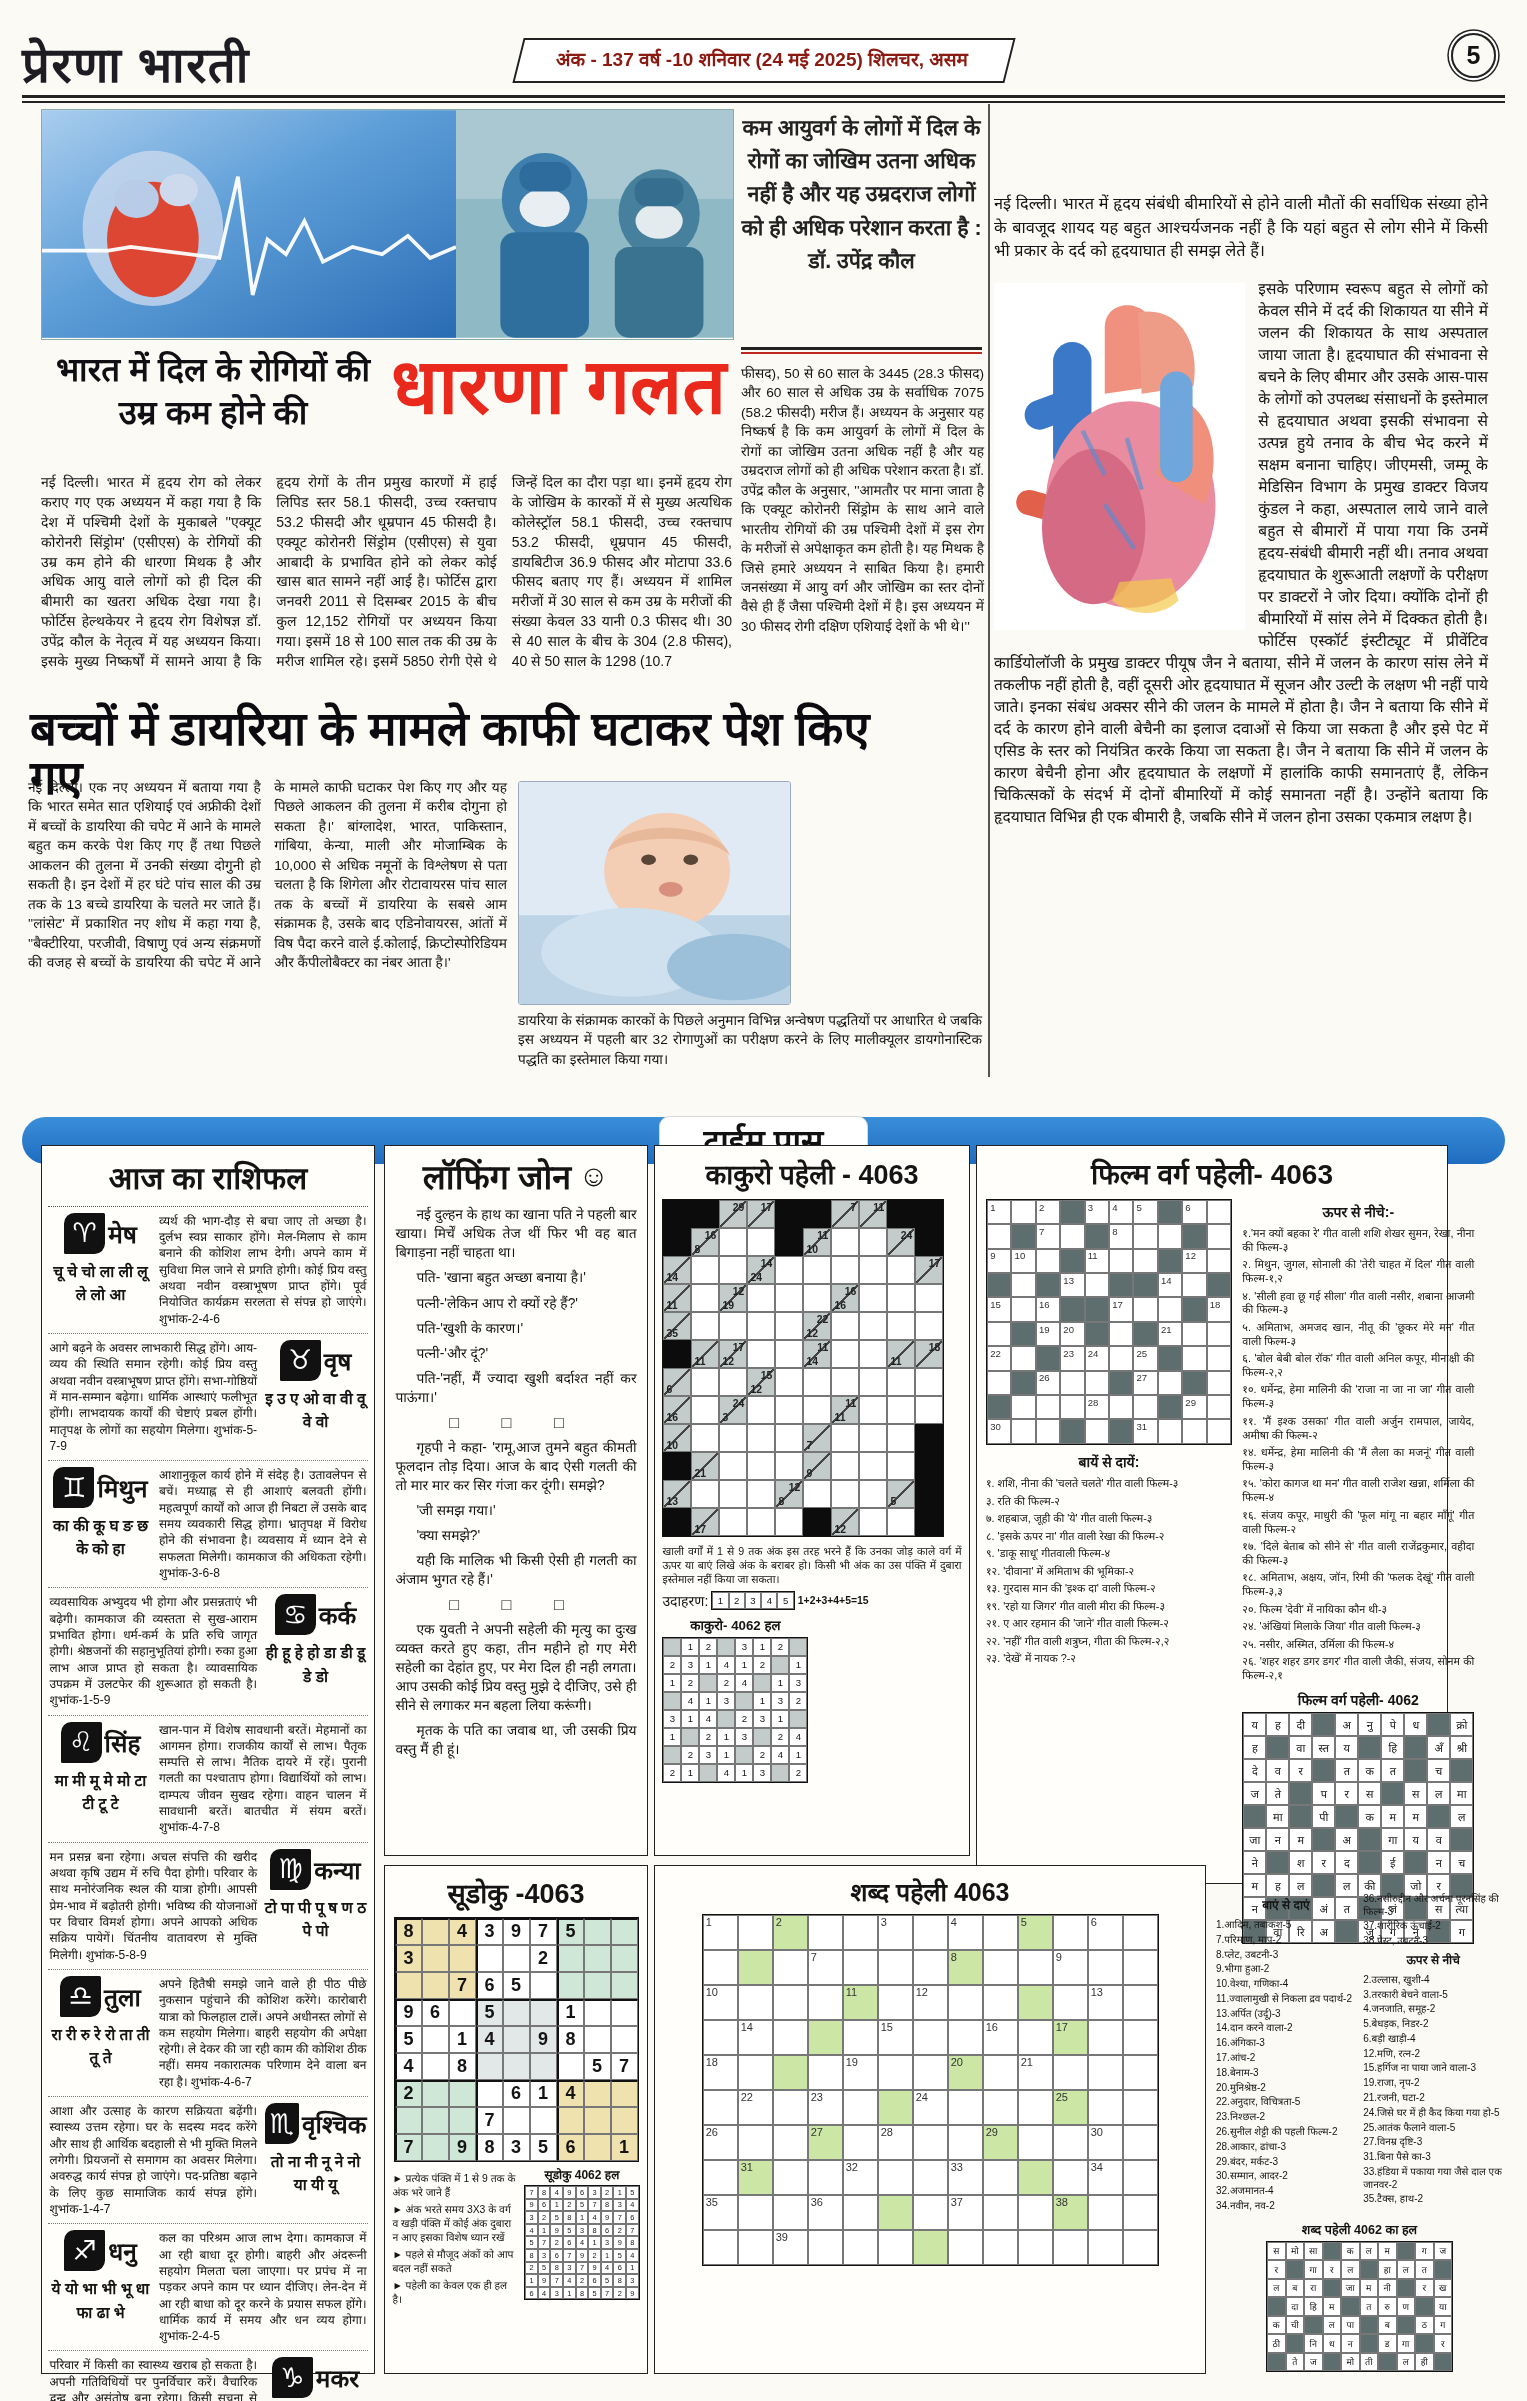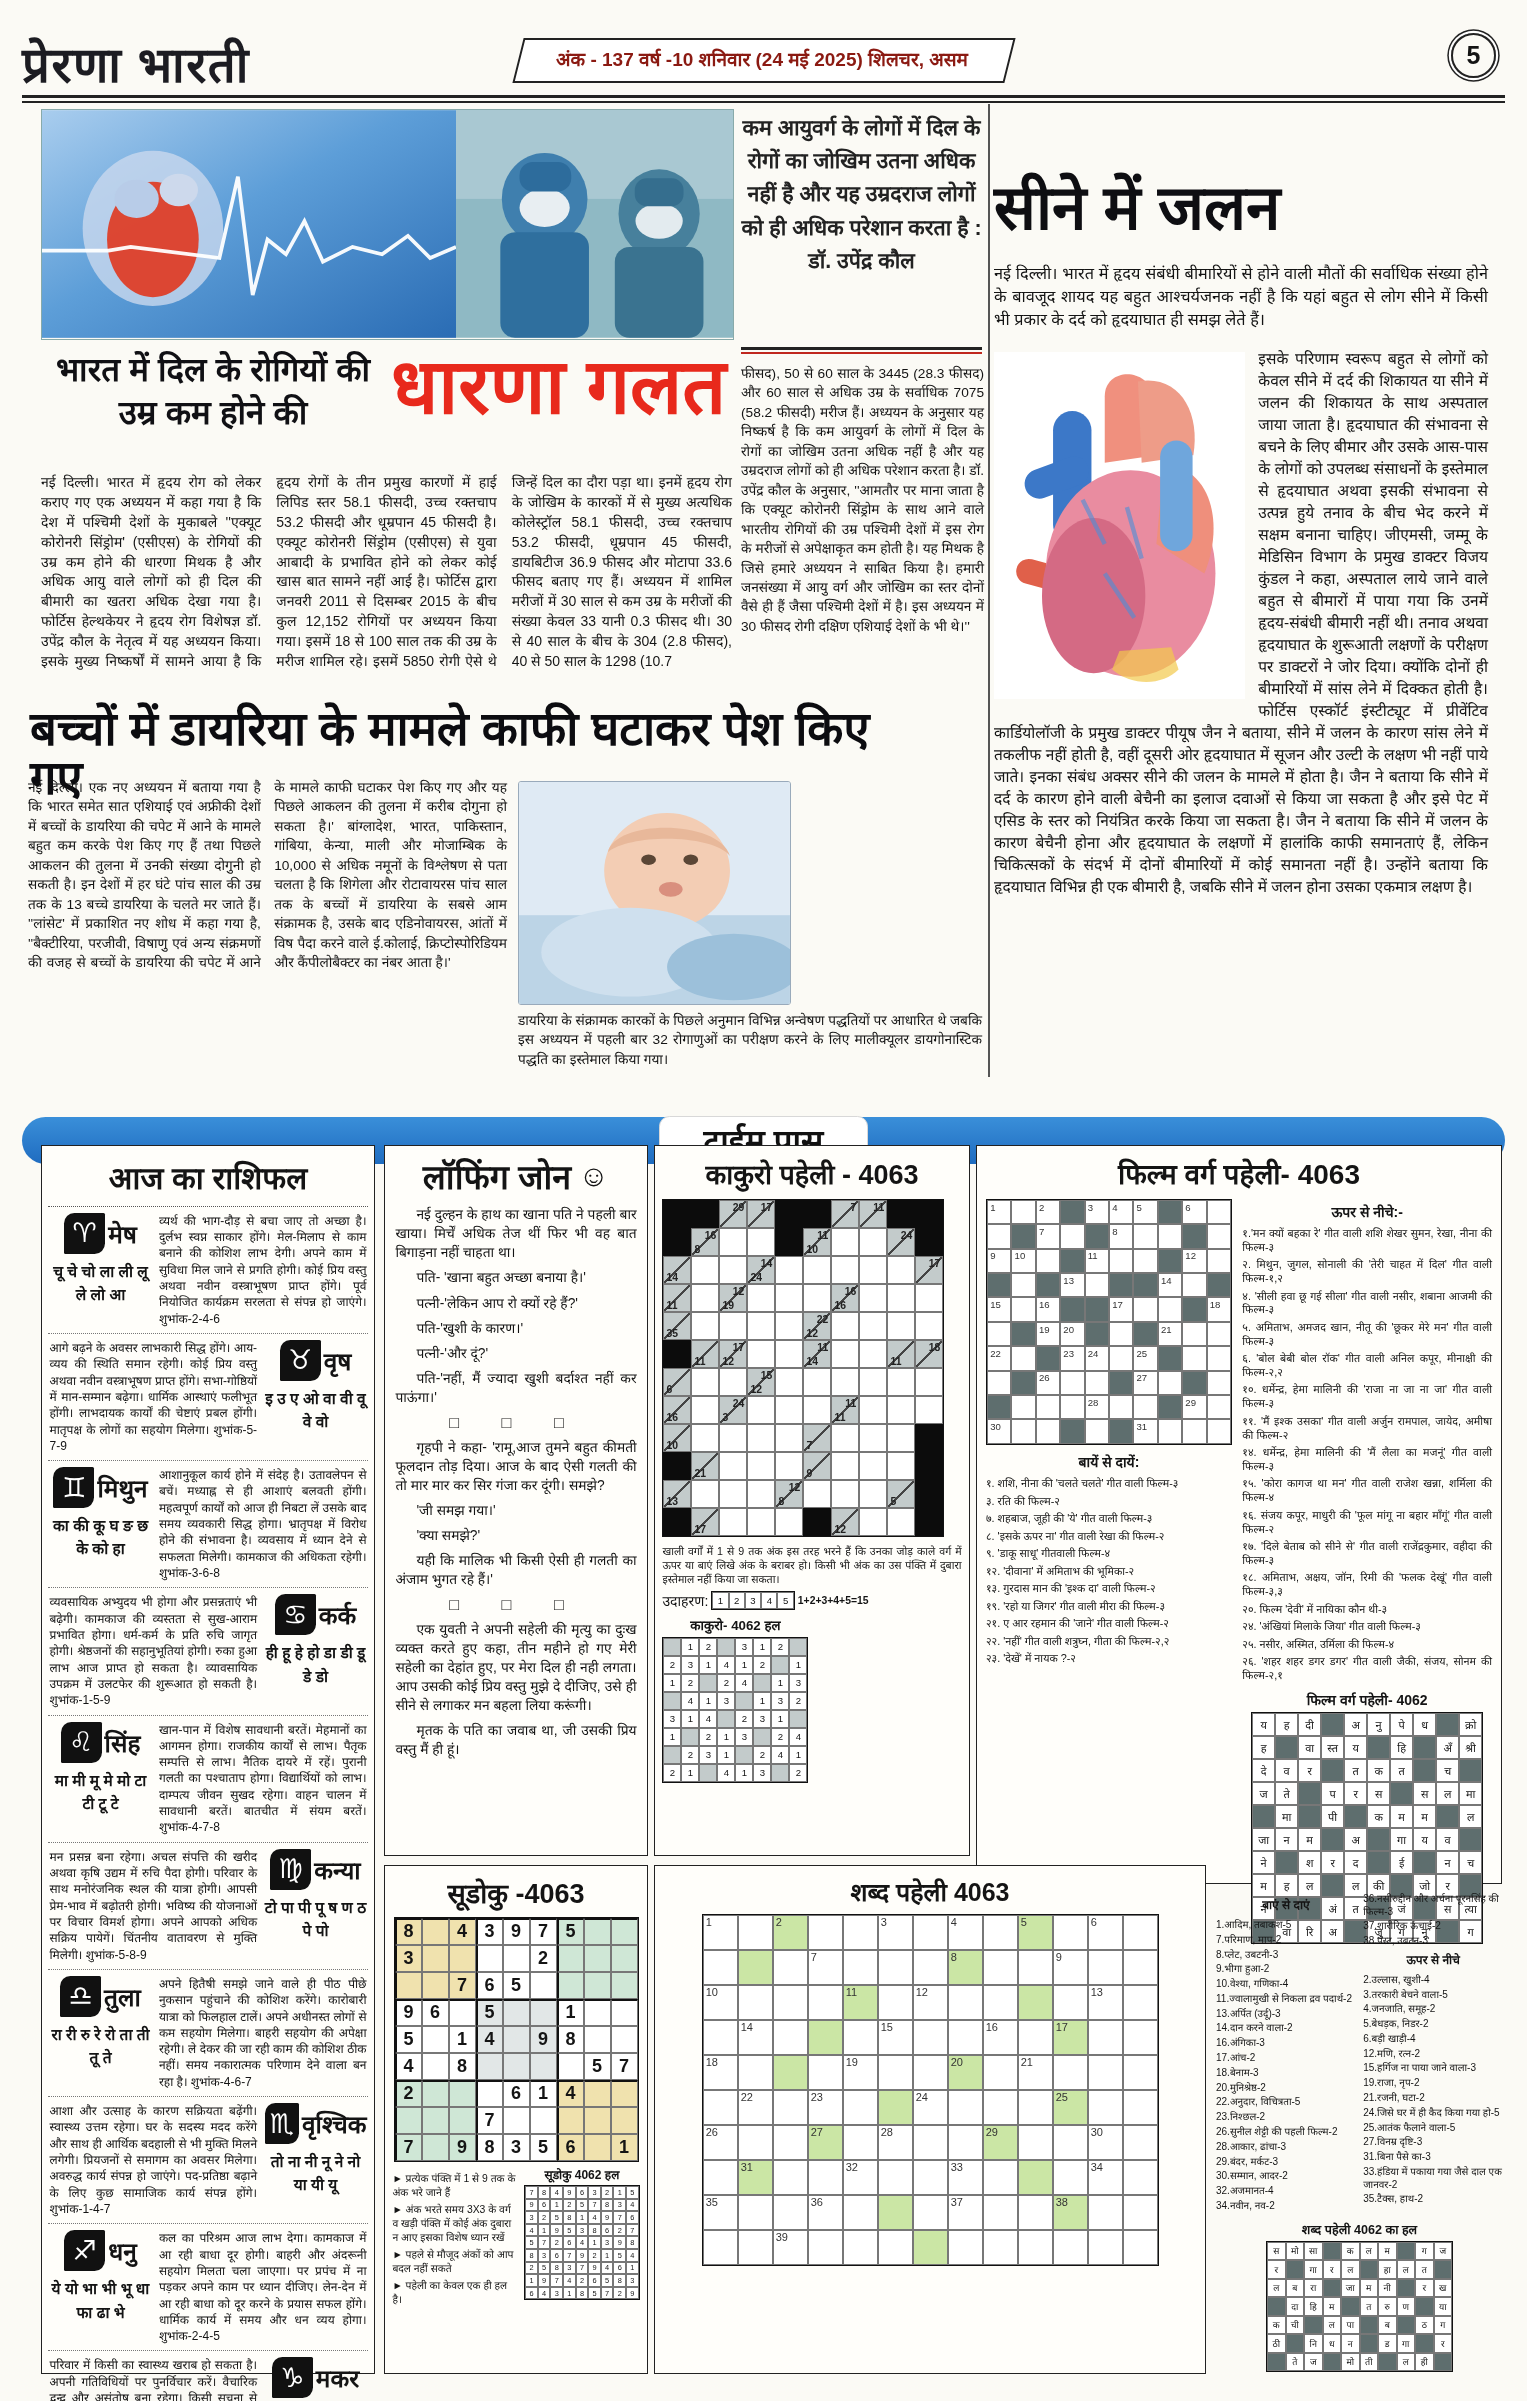--- a/index.html
+++ b/index.html
@@ -83,21 +83,21 @@
   #kk-ex-label{font-size:14px;font-weight:normal}
   #kk-bottom{display:flex;gap:9px;margin-top:6px;align-items:flex-end}
   #kk-hal-title{font-size:13.3px;font-weight:bold;text-align:center;margin-bottom:3px}
   
   #sudoku-box{left:384px;top:1865px;width:264px;height:509px;padding:6px 7.4px;box-sizing:border-box}
   #su-title{font-size:27px;padding:1.5px 0 6px}
   #su-notes{font-size:10.4px;line-height:1.35;margin-top:6px}
   #su-bottom{display:flex;gap:7.4px;margin-top:4.4px;align-items:flex-start}
   #su-hal-title{font-size:12px;font-weight:bold;text-align:center;margin-bottom:2.2px}
   
-  #film-box{left:976px;top:1145px;width:526px;height:739px;padding:6px 9px;box-sizing:border-box}
+  #film-box{left:976px;top:1145px;width:472px;height:739px;padding:6px 9px;box-sizing:border-box}
   #fp-title{font-size:28px;padding:1.5px 0 7.4px}
   #fp-cols{display:flex;gap:10.4px}
   .clue{font-size:10.8px;line-height:1.28;margin-bottom:3.7px;text-align:justify}
   .clue-head{font-size:14px;font-weight:bold;text-align:center;margin:3px 0 6px}
   #fp-right{flex:1}
   #fp-hal-title{font-size:14px;font-weight:bold;text-align:center;margin:7.4px 0 3px}
   
   #word-box{left:654px;top:1865px;width:552px;height:509px;padding:6px 9px;box-sizing:border-box}
   #wp-title{font-size:25px;padding:1.5px 0 6px}
   #word-clues{left:1216px;top:1893px;width:287px;height:481px}
@@ -162,21 +162,20 @@
   <span>है कि हृदय रोगों के तीन प्रमुख कारणों में हाई लिपिड स्तर 58.1 फीसदी, उच्च रक्तचाप 53.2 फीसदी और धूम्रपान 45 फीसदी है। एक्यूट कोरोनरी सिंड्रोम (एसीएस) से युवा आबादी के प्रभावित होने को लेकर कोई खास बात सामने नहीं आई है। फोर्टिस द्वारा जनवरी 2011 से दिसम्बर 2015 के बीच कुल 12,152 रोगियों पर अध्ययन किया गया। इसमें 18 से 100 साल तक की उम्र के मरीज शामिल रहे। इसमें 5850 रोगी ऐसे थे</span>
   <span>जिन्हें दिल का दौरा पड़ा था। इनमें हृदय रोग के जोखिम के कारकों में से मुख्य अत्यधिक कोलेस्ट्रॉल 58.1 फीसदी, उच्च रक्तचाप 53.2 फीसदी, धूम्रपान 45 फीसदी, डायबिटीज 36.9 फीसद और मोटापा 33.6 फीसद बताए गए हैं। अध्ययन में शामिल मरीजों में 30 साल से कम उम्र के मरीजों की संख्या केवल 33 यानी 0.3 फीसद थी। 30 से 40 साल के बीच के 304 (2.8 फीसद), 40 से 50 साल के 1298 (10.7</span>
 </div>
 <div class="abs jtext" id="lead-col4">फीसद), 50 से 60 साल के 3445 (28.3 फीसद) और 60 साल से अधिक उम्र के सर्वाधिक 7075 (58.2 फीसदी) मरीज हैं। अध्ययन के अनुसार यह निष्कर्ष है कि कम आयुवर्ग के लोगों में दिल के रोगों का जोखिम उतना अधिक नहीं है और यह उम्रदराज लोगों को ही अधिक परेशान करता है। डॉ. उपेंद्र कौल के अनुसार, ''आमतौर पर माना जाता है कि एक्यूट कोरोनरी सिंड्रोम के साथ आने वाले भारतीय रोगियों की उम्र पश्चिमी देशों में इस रोग के मरीजों से अपेक्षाकृत कम होती है। यह मिथक है जिसे हमारे अध्ययन ने साबित किया है। हमारी जनसंख्या में आयु वर्ग और जोखिम का स्तर दोनों वैसे ही हैं जैसा पश्चिमी देशों में है। इस अध्ययन में 30 फीसद रोगी दक्षिण एशियाई देशों के भी थे।''</div>
 
 <div class="abs vrule" style="left:988px;top:104px;height:973px"></div>
 
 <div class="abs" id="right-art">
   <div id="right-head">
     <br>
-    <span>सीने में जलन</span>
   </div>
   <p id="right-p1" class="jtext">नई दिल्ली। भारत में हृदय संबंधी बीमारियों से होने वाली मौतों की सर्वाधिक संख्या होने के बावजूद शायद यह बहुत आश्चर्यजनक नहीं है कि यहां बहुत से लोग सीने में किसी भी प्रकार के दर्द को हृदयाघात ही समझ लेते हैं।</p>
   <div id="right-flow" class="jtext">
     <figure id="anatomy">
       <svg width="251" height="347" viewBox="0 0 340 470">
         <rect width="340" height="470" fill="#ffffff"></rect>
         <path d="M150 60 C150 20 210 20 215 60 L220 140 L150 150 Z" fill="#f0907e"></path>
         <path d="M195 40 C250 30 280 80 270 140 L200 150 Z" fill="#ee9c88"></path>
         <rect x="80" y="80" width="52" height="180" rx="26" fill="#3c78c8"></rect>
         <rect x="40" y="150" width="90" height="40" rx="20" fill="#3c78c8" transform="rotate(-20 85 170)"></rect>

